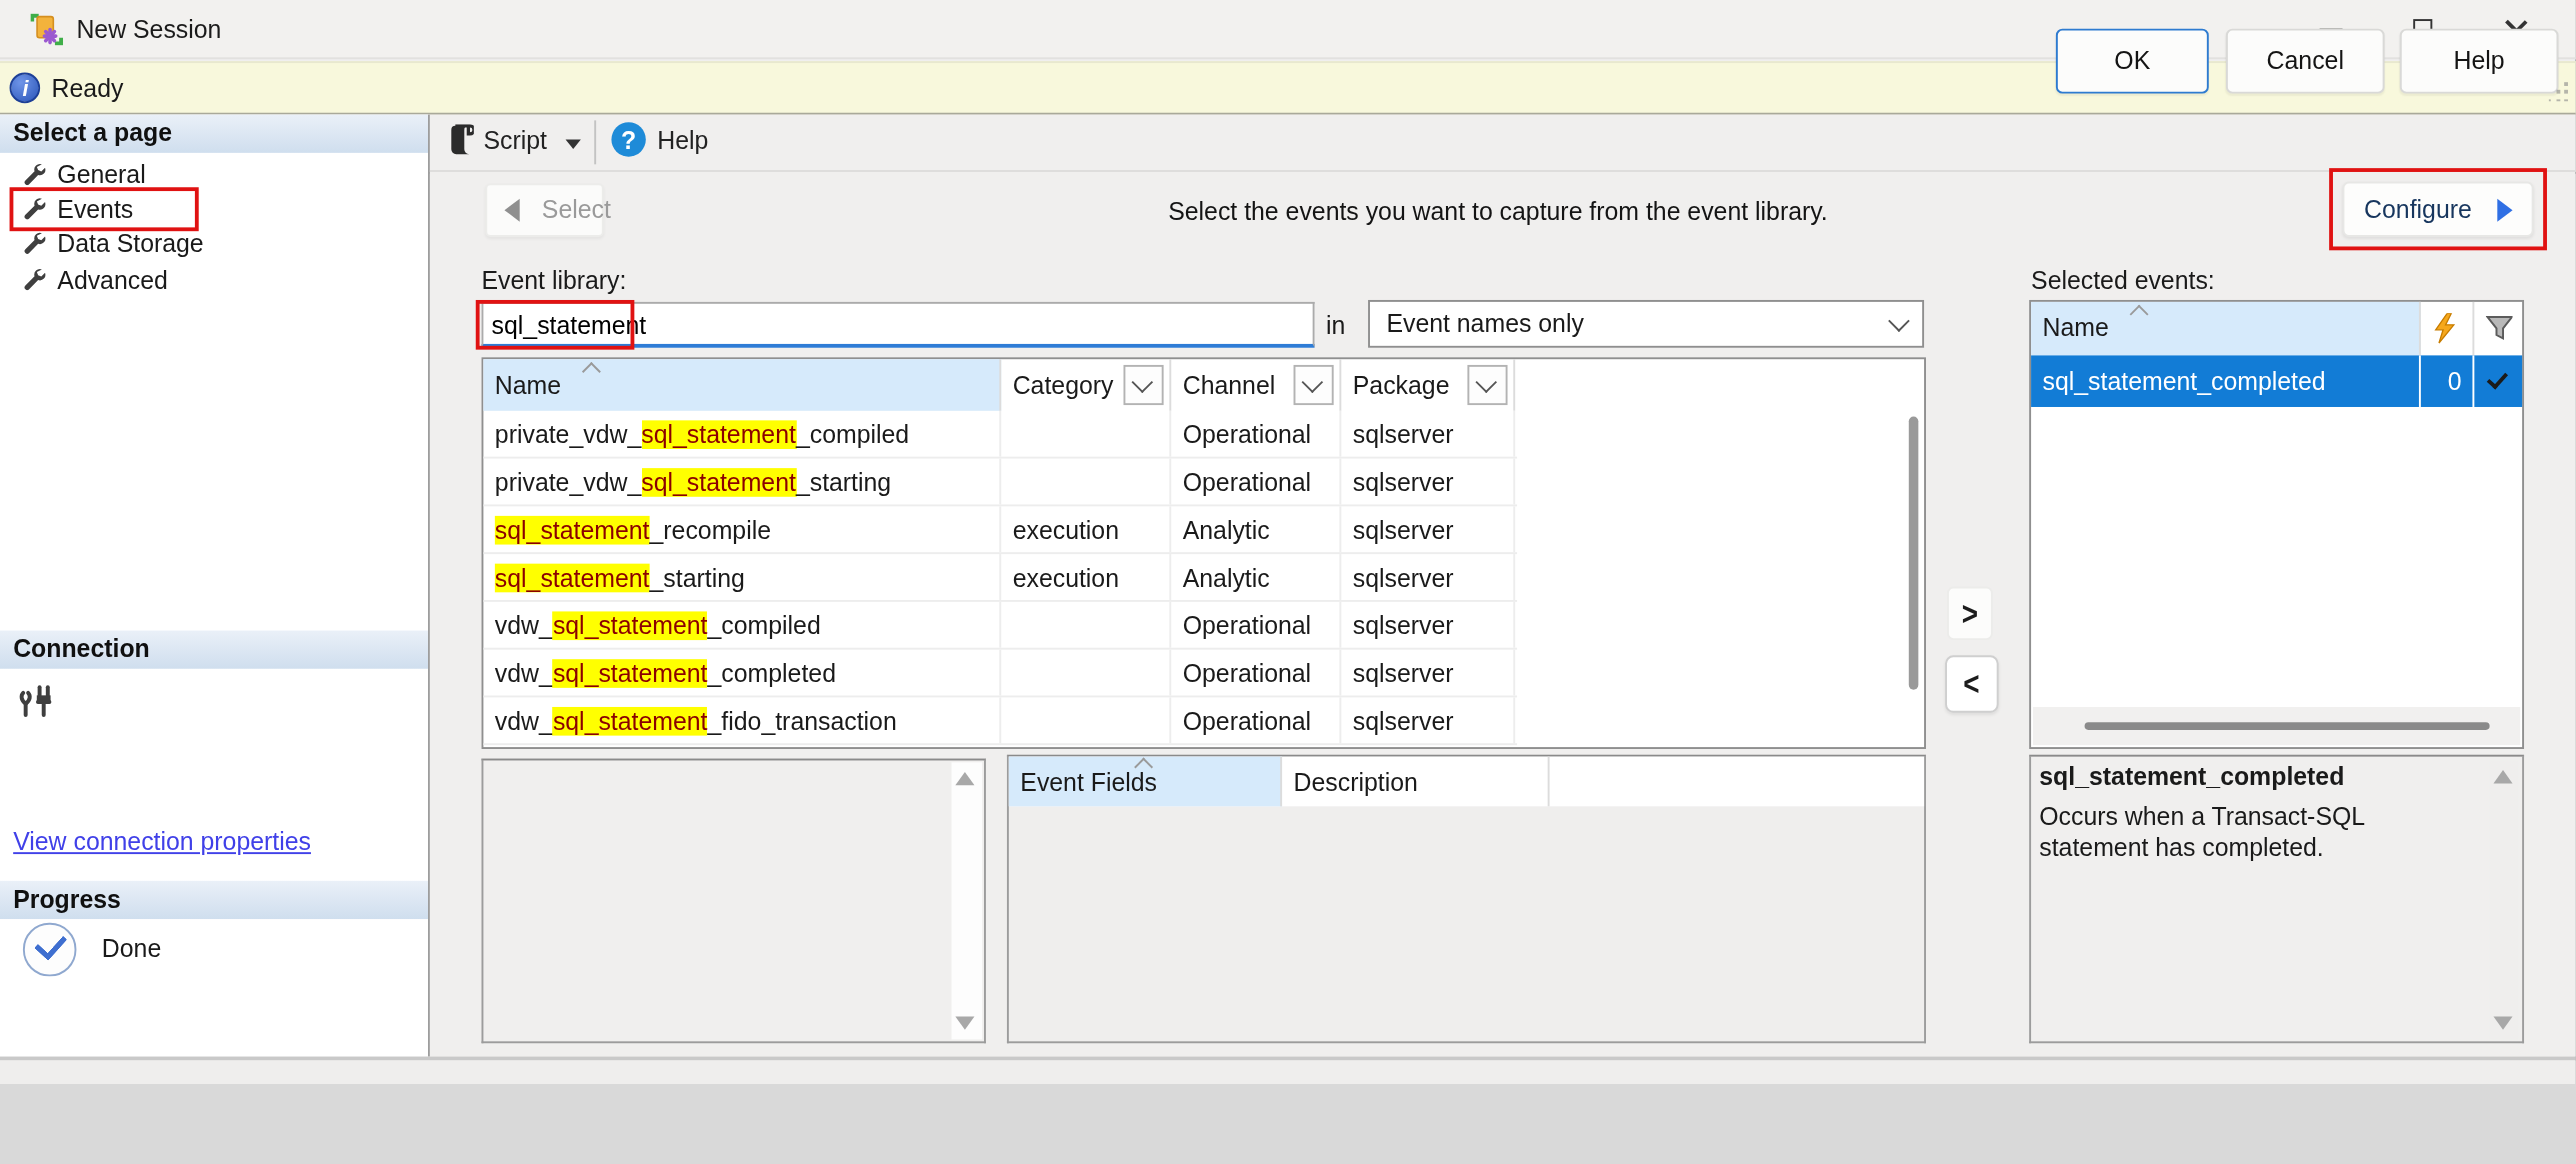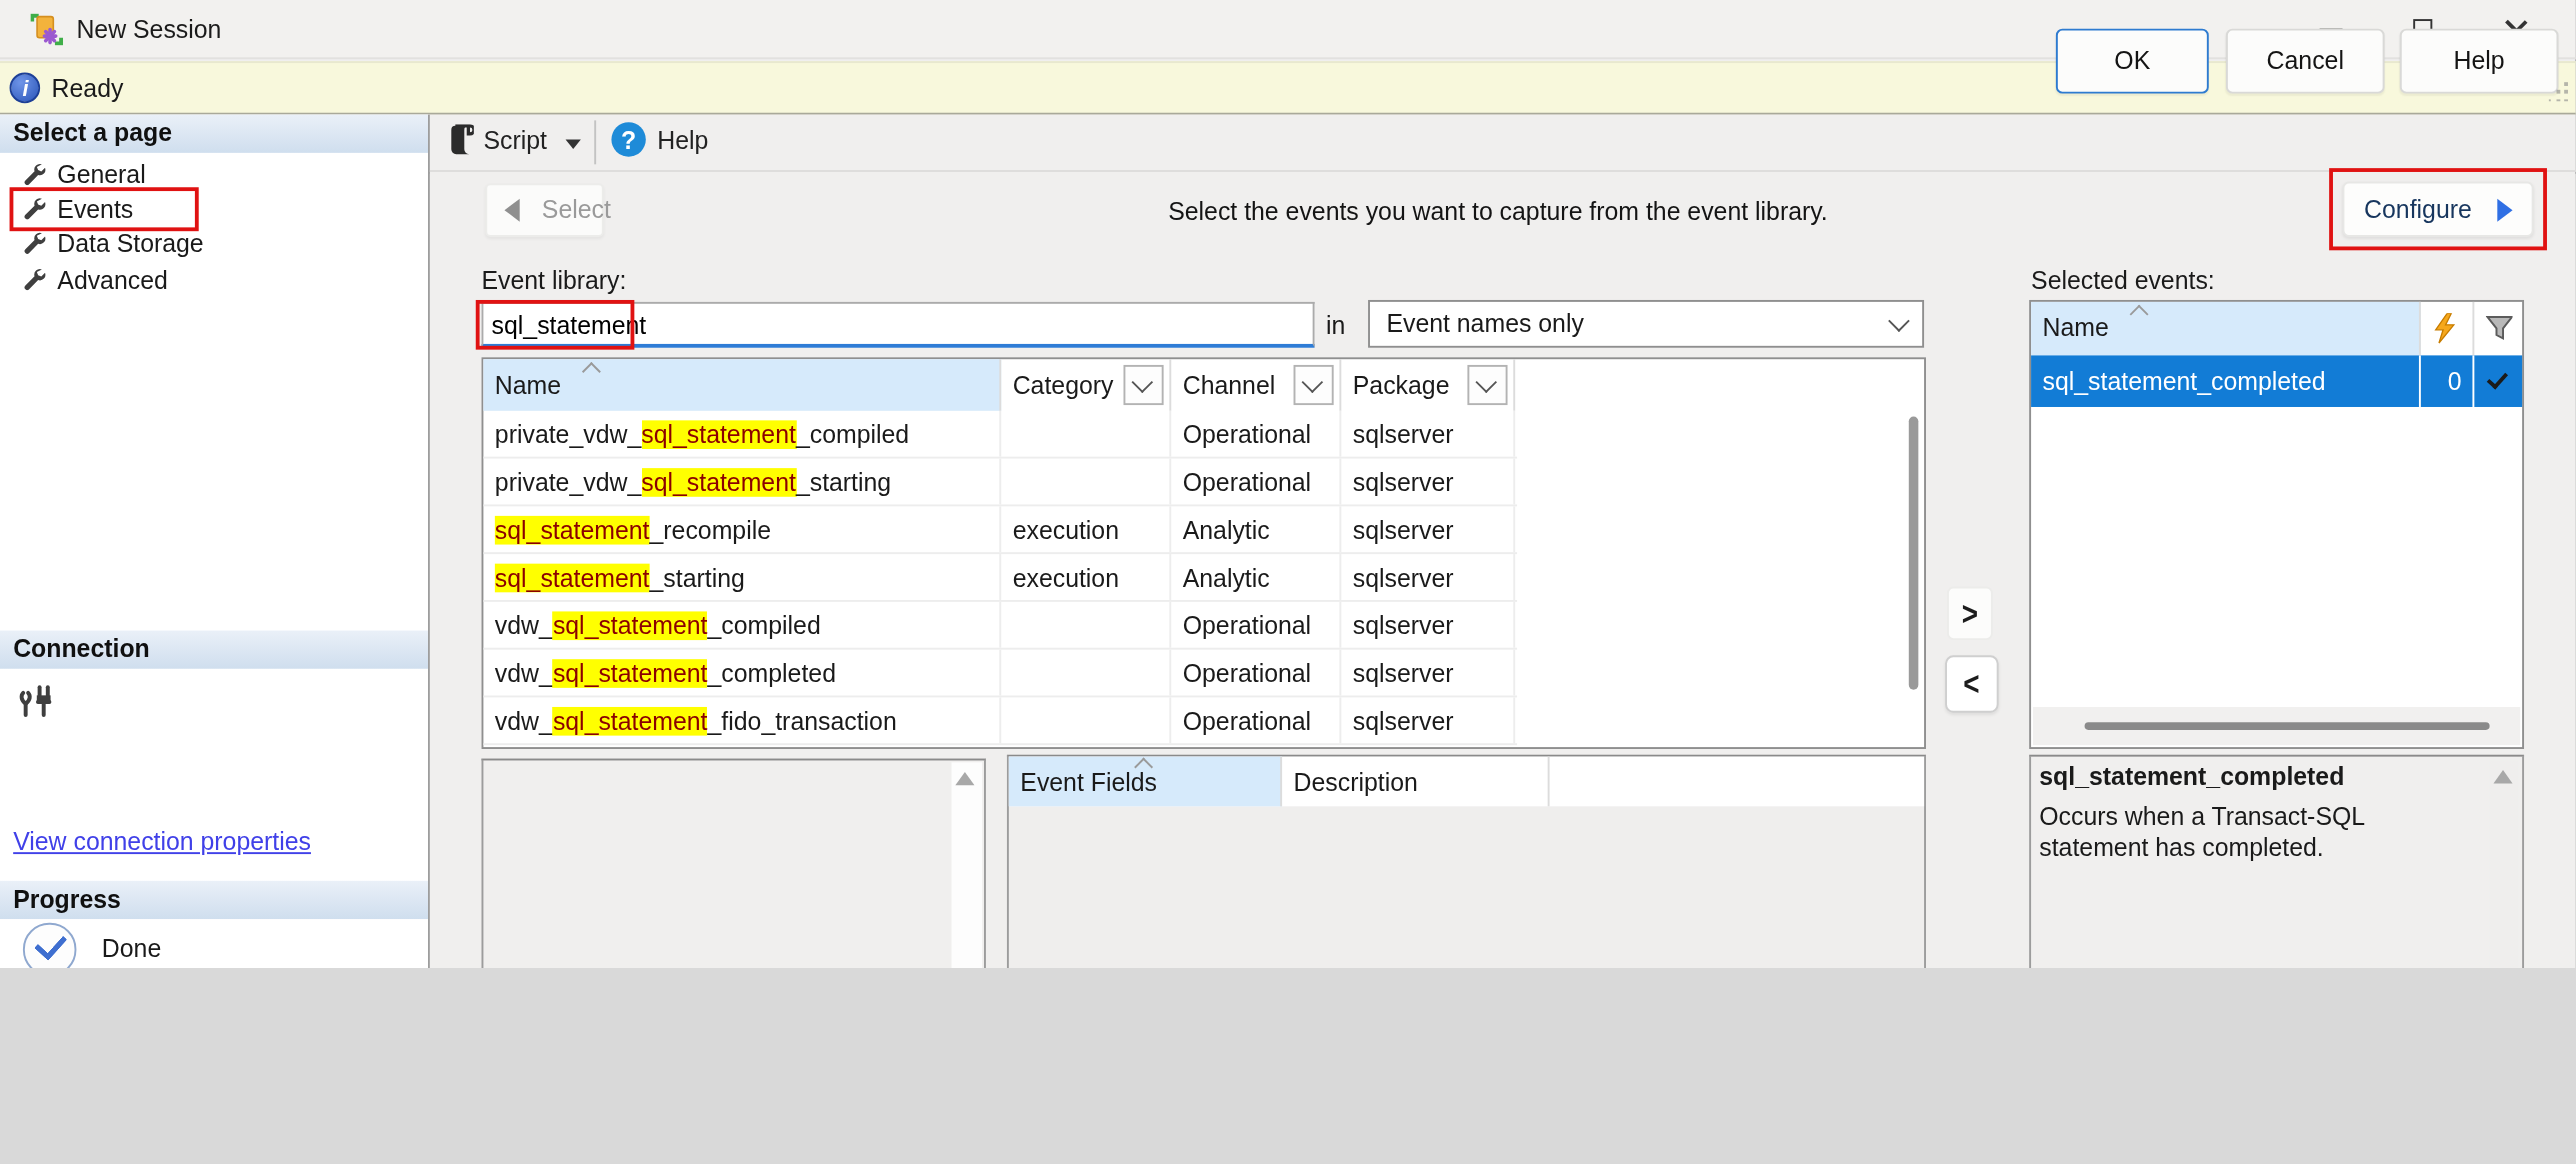--- a/index.html
+++ b/index.html
@@ -1,17 +1,17 @@
 <!DOCTYPE html>
 <html style="font-size:13.8px"><head>
 <meta charset="utf-8">
 <style>
   html,body{margin:0;padding:0;background:#d9d9d9;}
   *{box-sizing:border-box;font-family:"Liberation Sans",sans-serif;}
-  #viewport{width:2576px;height:968px;overflow:hidden;position:relative;}
+  #viewport{width:2576px;height:1084px;overflow:hidden;position:relative;}
   #stage{width:1348px;height:610px;position:absolute;top:0;left:0;
          transform:scale(1.9107);transform-origin:0 0;background:#f0efee;
          outline:0.9px solid #6f6f6f;font-size:13px;color:#1a1a1a;}
   .abs{position:absolute;}
 
   
   .titlebar{left:0;top:0;width:1348px;height:31px;background:#f2f1ef;border-bottom:0.9px solid #e2e1df;}
   .app-icon{left:16.3px;top:6.9px;width:17px;height:17px;}
   .title-text{left:40px;top:7.7px;font-size:13px;color:#1b1b1b;}
   .winbtn{top:0;width:40px;height:31px;display:flex;align-items:center;justify-content:center;}

